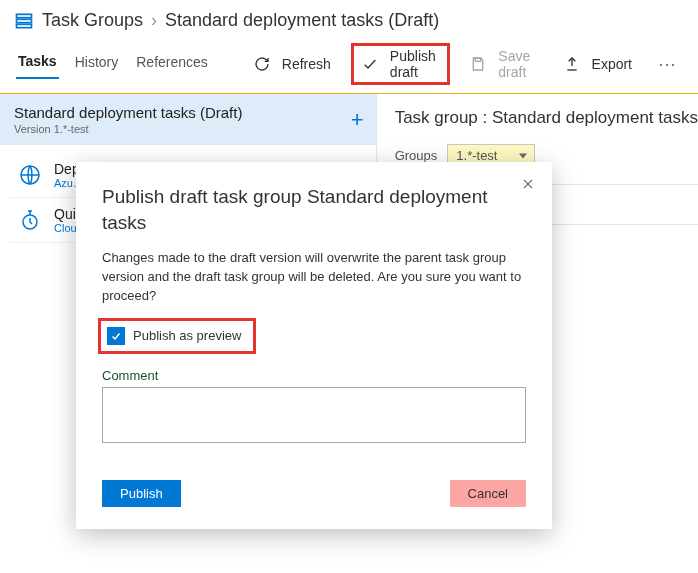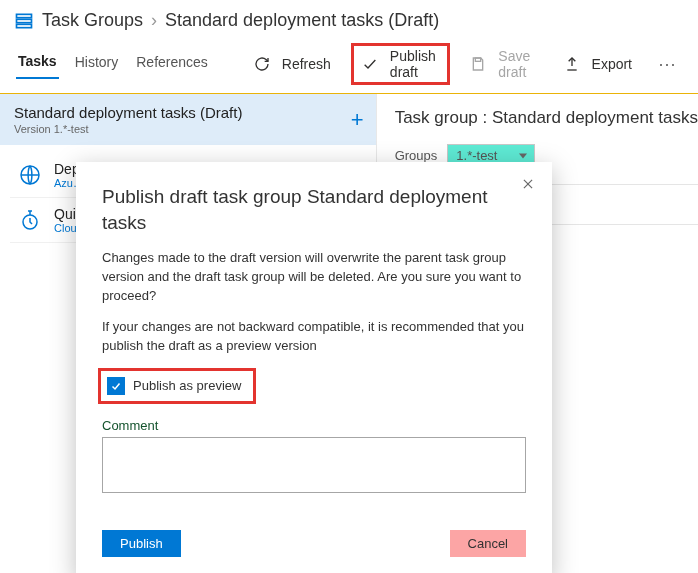--- a/index.html
+++ b/index.html
@@ -111,21 +111,21 @@
     position: relative;
   }
   .rc-title { font-size: 17px; color:#333; white-space: nowrap; }
   .rc-row { display:flex; align-items:center; gap:10px; margin-top:16px; font-size:13px; color:#555;}
   .rc-select {
     border: 1px solid #c8c8c8;
     padding: 3px 22px 3px 8px;
     font-size: 13px;
     position: relative;
     min-width: 88px;
-    background:#5eead4;
+    background:#fef9c3;
     cursor:pointer;
   }
   .rc-select::after {
     content:"";
     position:absolute; right:7px; top:50%;
     border-left:4px solid transparent;
     border-right:4px solid transparent;
     border-top:5px solid #666;
     transform: translateY(-50%);
   }
@@ -319,21 +319,20 @@
 
 <div class="dialog">
   <div class="close">
     <svg viewBox="0 0 24 24" width="14" height="14" stroke="#666" stroke-width="2">
         <line x1="5" y1="5" x2="19" y2="19"></line>
         <line x1="19" y1="5" x2="5" y2="19"></line>
       </svg>
   </div>
   <h2>Publish draft task group Standard deployment tasks</h2>
   <p>Changes made to the draft version will overwrite the parent task group version and the draft task group will be deleted. Are you sure you want to proceed?</p>
-  <p>If your changes are not backward compatible, it is recommended that you publish the draft as a preview version</p>
   <div class="checkbox-wrap">
     <span class="cbx">
       <svg viewBox="0 0 24 24" fill="none" stroke="#fff" stroke-width="3">
           <polyline points="5 13 10 18 19 7"></polyline>
         </svg>
     </span>
     <span>Publish as preview</span>
   </div>
   <div class="comment-label">Comment</div>
   <textarea class="comment-box" value="" style=""></textarea>

